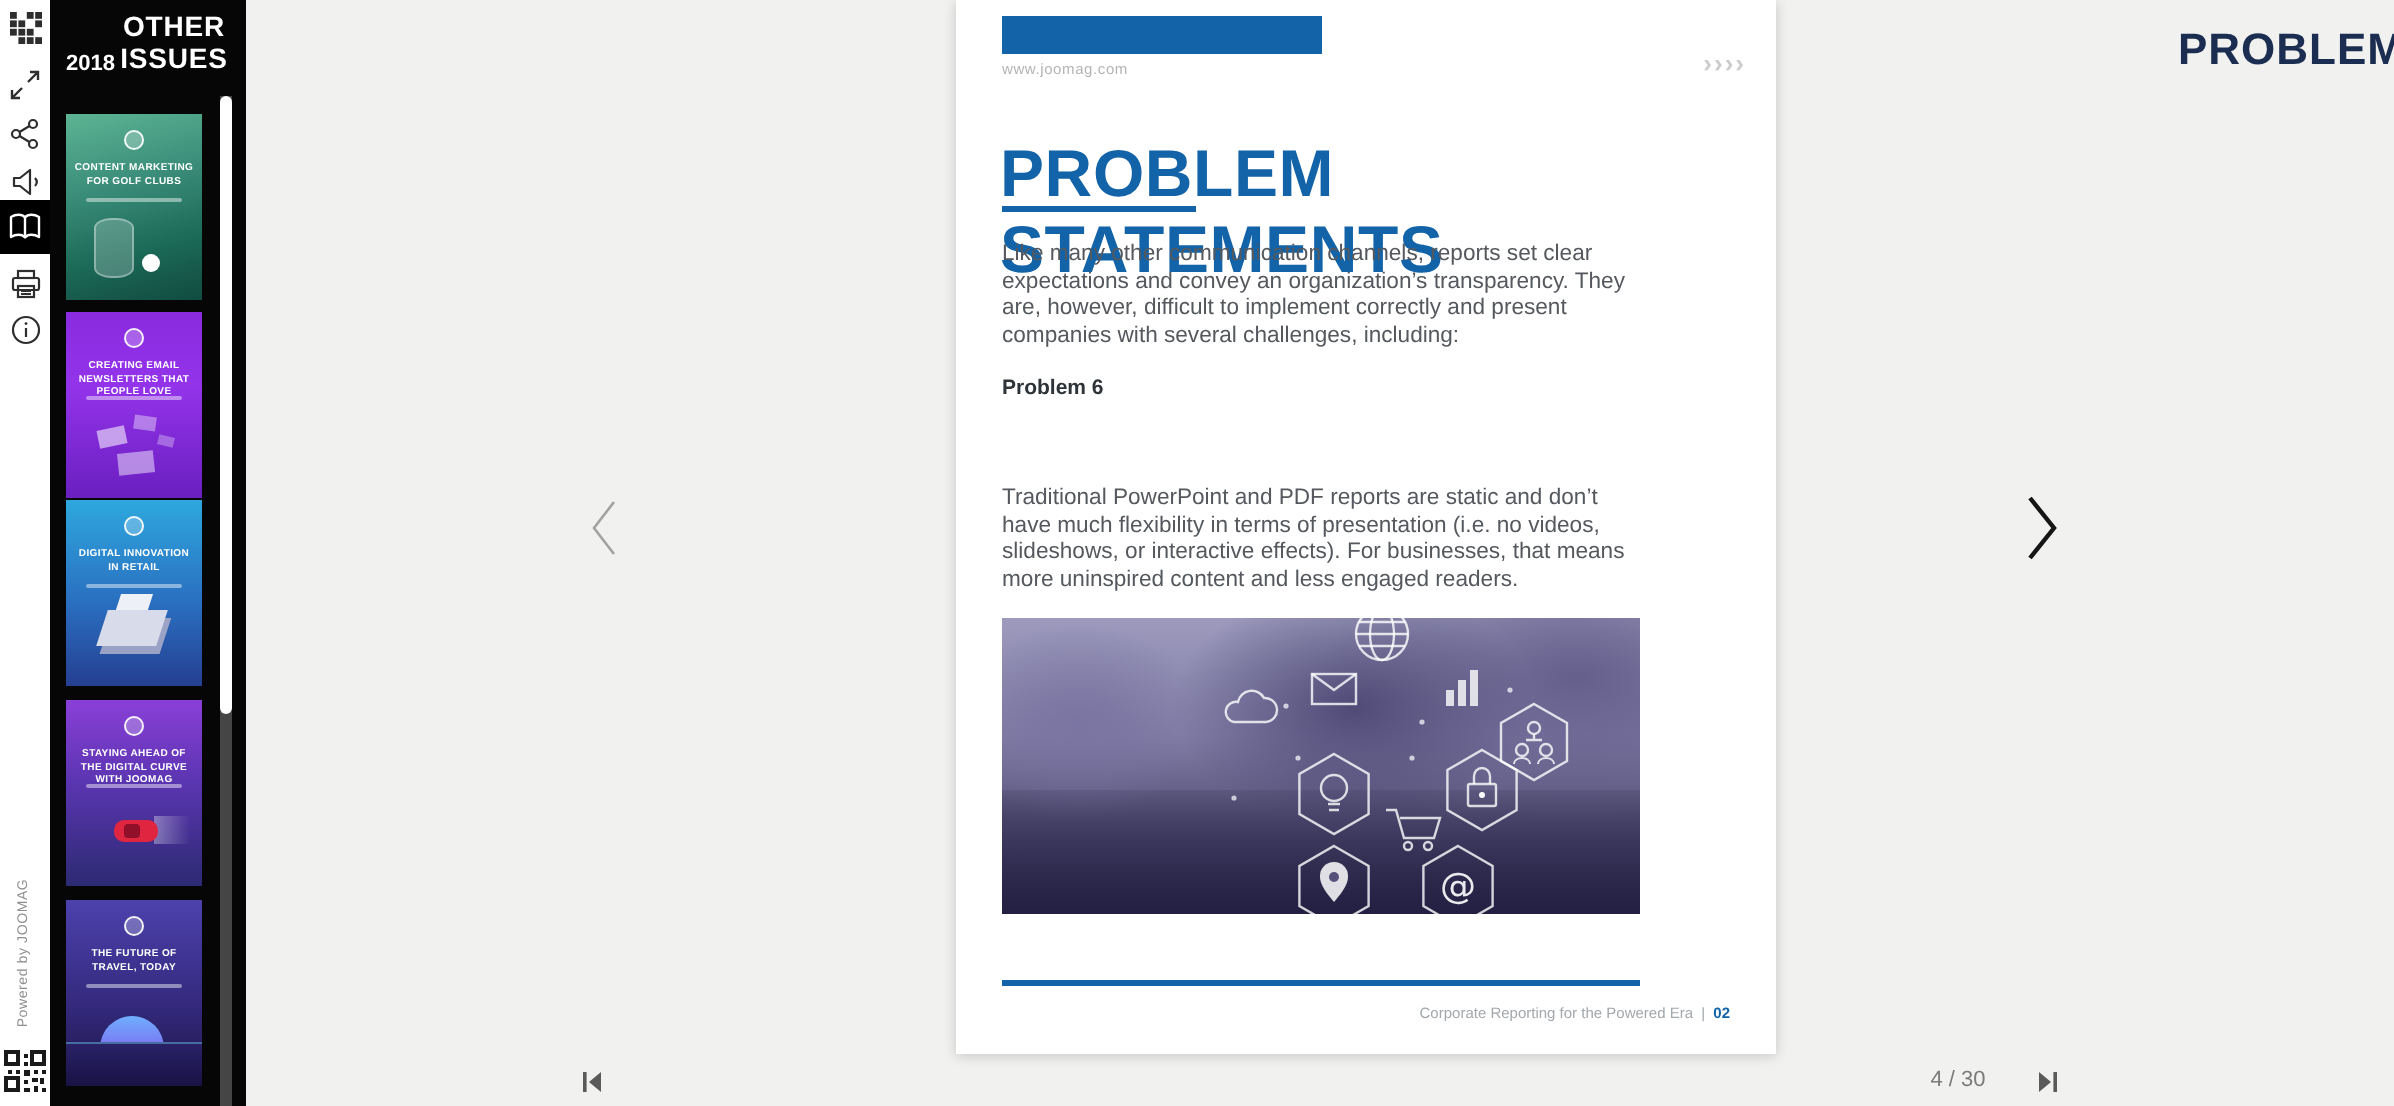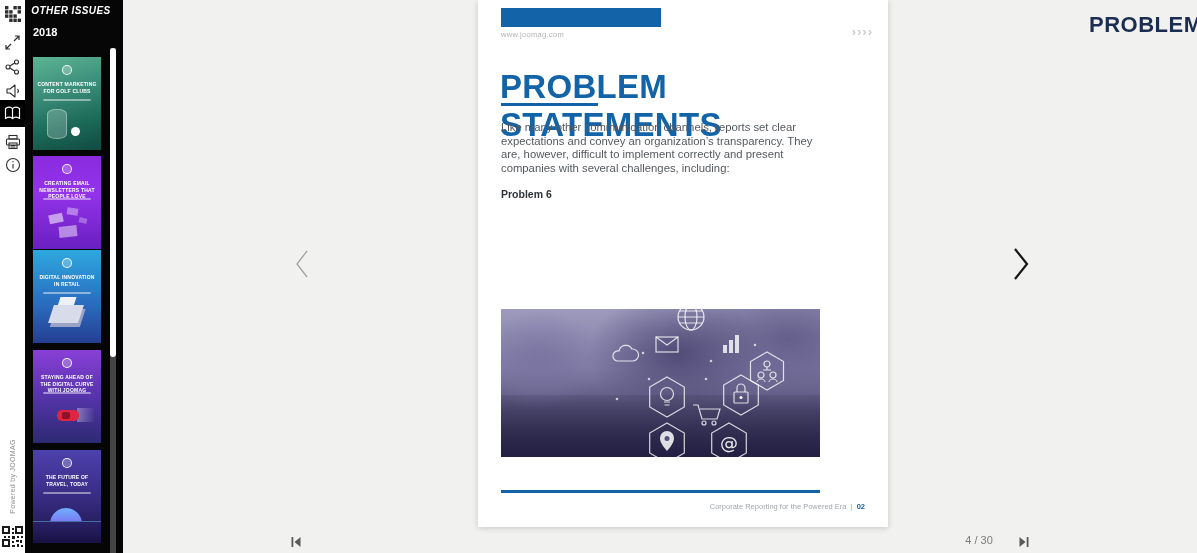--- a/index.html
+++ b/index.html
@@ -15,21 +15,21 @@
   .rail-icon { position:absolute; left:0; width:25px; height:25px; display:flex; align-items:center; justify-content:center; cursor:pointer; }
   .rail-icon svg { display:block; }
   .rail-icon.active { background:#000; height:27px; }
   .powered { position:absolute; left:0; bottom:32px; width:25px; height:90px;
     display:flex; align-items:center; justify-content:center; }
   .powered span { transform:rotate(-90deg); white-space:nowrap; font-size:7px; color:#8f8f8f; letter-spacing:.3px; }
   .rail-qr { position:absolute; left:2px; bottom:2px; }
 
   
   .sidebar { position:absolute; left:25px; top:0; width:98px; height:553px; background:#060606; z-index:5; }
-  .sb-header { position:absolute; top:5px; left:0; width:92px; text-align:center; color:#fff; font-size:10px; font-weight:bold; letter-spacing:.4px;font-style:italic; }
+  .sb-header { position:absolute; top:5px; left:16px; width:92px; text-align:center; color:#fff; font-size:14px; font-weight:bold; letter-spacing:.4px; }
   .sb-year { position:absolute; top:26px; left:8px; color:#fff; font-size:11px; font-weight:bold; }
   .thumb { position:absolute; left:8px; width:68px; height:93px; overflow:hidden; cursor:pointer; }
   .thumb .logo-dot { position:absolute; top:8px; left:50%; transform:translateX(-50%);
     width:10px; height:10px; border-radius:50%; border:1px solid rgba(255,255,255,.9);
     background:rgba(255,255,255,.25); display:flex; align-items:center; justify-content:center;
     color:#fff; font-size:5px; font-weight:bold; }
   .thumb .t-title { position:absolute; top:24px; left:4px; right:4px; text-align:center;
     color:#fff; font-size:5px; font-weight:bold; line-height:6.5px; letter-spacing:.2px; }
   .thumb .t-sub { position:absolute; top:42px; left:10px; right:10px; height:2px; background:rgba(255,255,255,.45); border-radius:1px; }
   .thumb-1 { top:57px;  background:linear-gradient(165deg,#5cb493 0%,#3d907b 35%,#1c6a58 70%,#114b41 100%); }
@@ -258,20 +258,21 @@
   <div class="blue-bar"></div>
   <div class="site-url">www.joomag.com</div>
   <div class="page-arrows">››››</div>
 
   <div class="h1">PROBLEM STATEMENTS</div>
   <div class="h1-rule"></div>
 
   <div class="intro">Like many other communication channels, reports set clear expectations and convey an organization’s transparency. They are, however, difficult to implement correctly and present companies with several challenges, including:</div>
 
   <div class="prob-label">Problem 6</div>
+  <div class="body2">Traditional PowerPoint and PDF reports are static and don’t have much flexibility in terms of presentation (i.e. no videos, slideshows, or interactive effects). For businesses, that means more uninspired content and less engaged readers.</div>
 
   <div class="hero">
     <div class="hero-table"></div>
     <svg class="overlay" width="319" height="148" viewBox="0 0 319 148">
       <g stroke="#ffffff" stroke-opacity="0.8" fill="none" stroke-width="1.2">
 
         <g transform="translate(190,8)">
           <circle cx="0" cy="0" r="13"></circle>
           <ellipse cx="0" cy="0" rx="6" ry="13"></ellipse>
           <path d="M-13 0 L13 0 M-11.5 -6 L11.5 -6 M-11.5 6 L11.5 6"></path>

